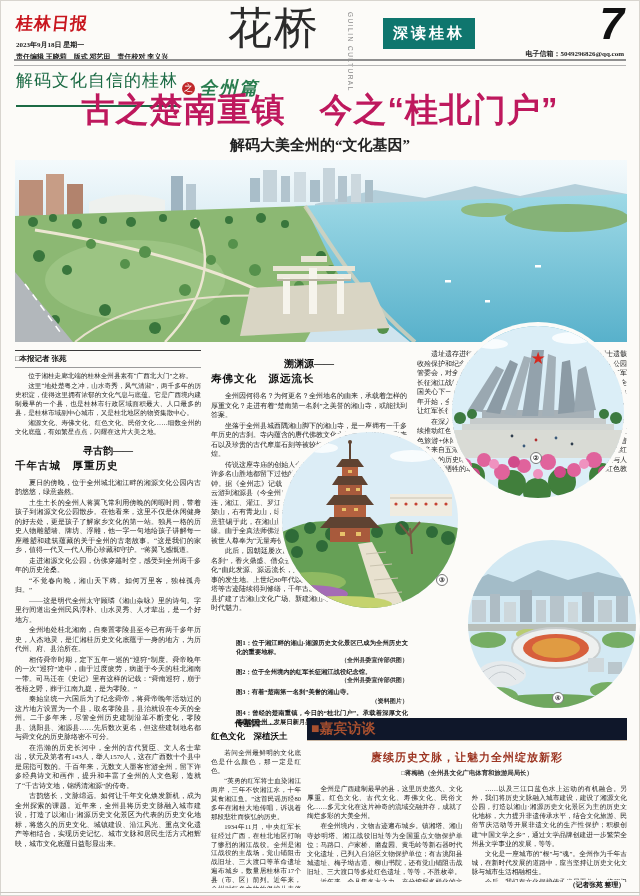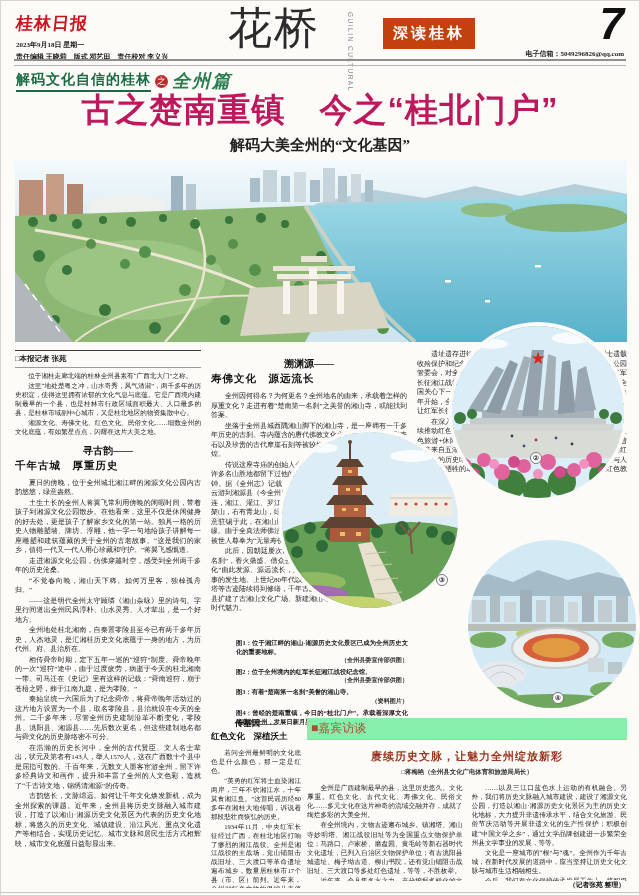--- a/index.html
+++ b/index.html
@@ -7,28 +7,28 @@
         font-family:"Liberation Serif","DejaVu Serif",serif;color:#1c1c1c;
         box-shadow:inset 0 0 0 1px #d8d5cf;}
   
   .mh-left{position:absolute;left:16px;top:12px;}
   .paper-logo{color:#c8161e;font-size:17px;font-weight:bold;letter-spacing:1px;transform:skewX(-6deg);display:inline-block;}
   .date-line{font-size:7px;font-weight:bold;margin-top:5px;color:#1a1a1a;}
   .staff-line{font-size:7px;font-weight:bold;margin-top:2px;color:#1a1a1a;}
   .mh-center{position:absolute;left:228px;top:4px;display:flex;align-items:flex-start;gap:24px;}
   .huaqiao{font-size:44px;line-height:1.1;color:#2b2b2b;font-family:"Liberation Sans","DejaVu Sans",sans-serif;font-weight:400;letter-spacing:2px;}
   .vert-en{writing-mode:vertical-rl;font-size:6.5px;color:#8a8a8a;letter-spacing:1.5px;margin:8px 5px 0 3px;font-family:"Liberation Sans",sans-serif;}
-  .shendu{background:#c2410c;color:#fff;font-size:15px;font-weight:bold;padding:6px 10px;margin-top:14px;letter-spacing:3px;white-space:nowrap;}
+  .shendu{background:#0f766e;color:#fff;font-size:15px;font-weight:bold;padding:6px 10px;margin-top:14px;letter-spacing:3px;white-space:nowrap;}
   .mh-right{position:absolute;right:16px;top:2px;text-align:right;}
   .pageno{font-size:44px;font-weight:900;font-style:italic;color:#111;line-height:1;font-family:"Liberation Sans",sans-serif;}
   .email{font-size:7px;font-weight:bold;color:#222;margin-top:3px;}
   .header-rule{position:absolute;left:14px;right:14px;top:59px;height:4px;border-top:2px solid #8f8f8f;border-bottom:1px solid #b5b5b5;}
   
   .series{position:absolute;left:16px;top:69px;display:flex;align-items:center;}
-  .series-main{color:#1c6b45;font-weight:bold;font-size:14px;letter-spacing:1px;border-bottom:2px solid #1c6b45;padding-bottom:1px;}
+  .series-main{color:#1c6b45;font-weight:normal;font-size:17px;letter-spacing:1px;border-bottom:2px solid #1c6b45;padding-bottom:13px;}
   .series-conn{width:13px;height:13px;border-radius:50%;background:#c0282a;color:#fff;font-size:9px;display:flex;align-items:center;justify-content:center;margin:0 4px;flex:0 0 13px;}
   .series-suffix{color:#2a7d4f;font-size:18px;font-weight:bold;font-style:italic;letter-spacing:2px;}
   
   .headline{position:absolute;left:0;right:0;top:88px;text-align:center;font-size:33px;font-weight:900;color:#be185d;
             font-family:"Liberation Sans","DejaVu Sans",sans-serif;letter-spacing:1px;}
   .subhead{position:absolute;left:0;right:0;top:136px;text-align:center;font-size:15px;font-weight:bold;color:#222;}
   
   .main-photo{position:absolute;left:15px;top:160px;width:612px;height:182px;overflow:hidden;background:#cfe4ee;}
   
   .col{position:absolute;overflow:hidden;}
@@ -52,21 +52,21 @@
   .caption-credit{font-size:6.1px;font-weight:bold;text-align:right;color:#333;}
   
   .circle-photo{position:absolute;border-radius:50%;overflow:hidden;box-shadow:0 0 0 4px #fcfbf8;z-index:5;}
   .cp1{left:452px;top:326px;width:172px;height:172px;}
   .cp2{left:282px;top:432px;width:176px;height:176px;}
   .cp3{left:468px;top:540px;width:168px;height:168px;}
   .badge{position:absolute;z-index:6;width:10px;height:10px;border-radius:50%;background:#fff;border:1px solid #777;
          font-size:6.5px;line-height:10px;text-align:center;color:#333;font-weight:bold;}
   
   .interview{position:absolute;left:307px;top:718px;width:320px;height:172px;z-index:4;}
-  .iv-label{color:#a8502f;font-weight:normal;font-size:12px;background:#86efac;border-bottom:1px solid #cbb9a6;padding:2px 4px;}
+  .iv-label{color:#a8502f;font-weight:bold;font-size:14px;background:#0f172a;border-bottom:1px solid #cbb9a6;padding:2px 4px;}
   .iv-title{text-align:center;font-size:11px;font-weight:bold;color:#9c3522;margin:9px 0 4px;letter-spacing:1px;}
   .iv-byline{text-align:center;font-size:6.4px;font-weight:bold;color:#333;margin-bottom:6px;}
   .iv-cols{display:flex;gap:9px;}
   .iv-col{width:156px;height:98px;overflow:hidden;}
   .iv-col .para{font-size:6.7px;}
   .sign-off{position:absolute;right:2px;bottom:0;font-size:6.8px;font-weight:bold;color:#111;background:#fcfbf8;padding-left:6px;}
   .bottom-rule{position:absolute;left:0;right:0;bottom:3px;border-top:1px solid #c9c6c0;}
 </style>
 </head>
 <body>

